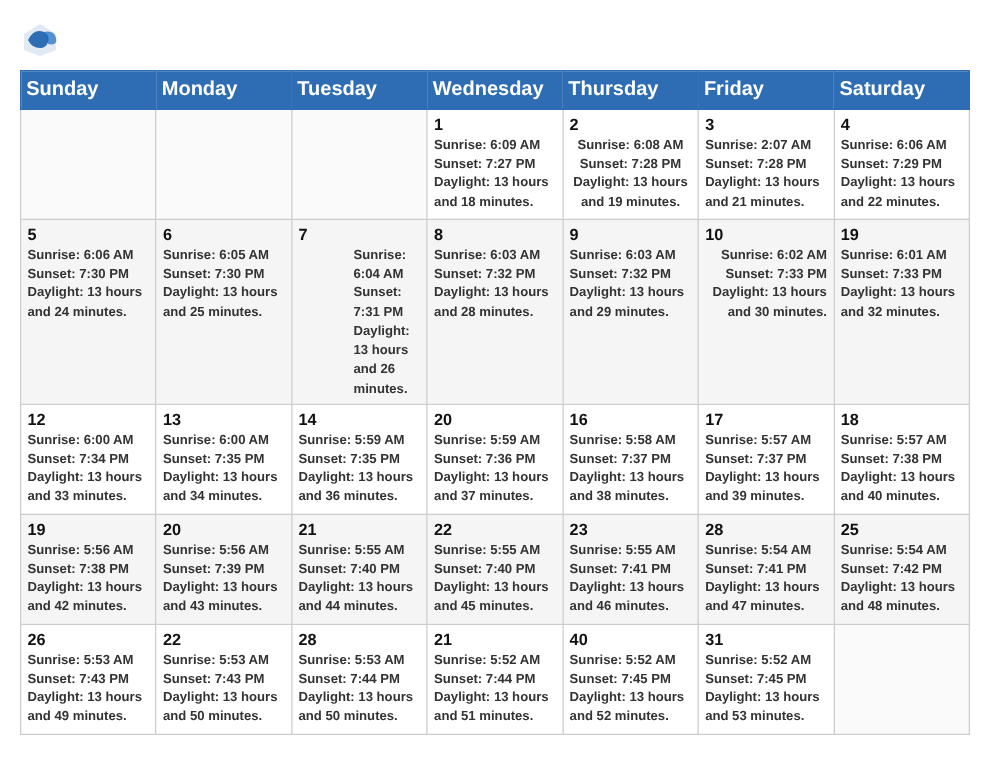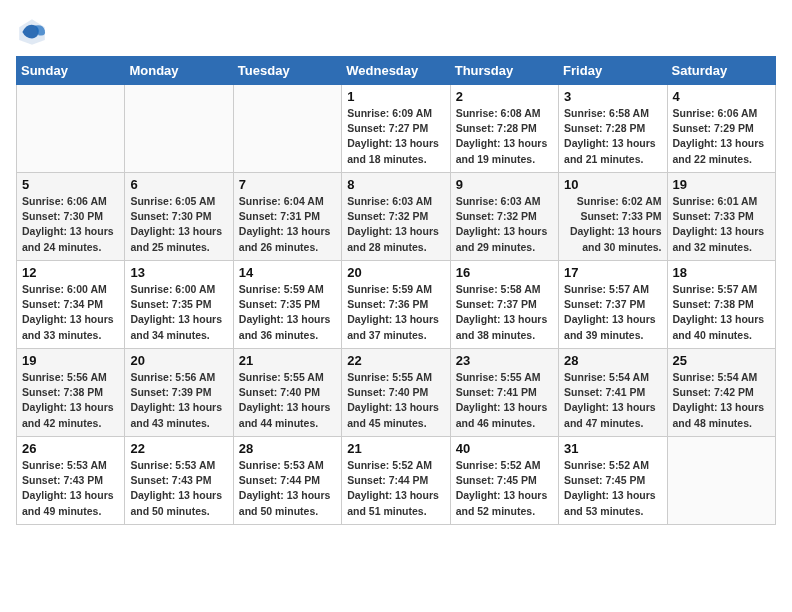--- a/index.html
+++ b/index.html
@@ -49,21 +49,21 @@
     table {
       width: 100%;
       border-collapse: collapse;
       font-size: 11px;
     }
     thead tr th {
       background-color: #2e6db4;
       color: #fff;
       padding: 6px 4px;
       text-align: left;
-      font-size: 13px;
+      font-size: 16px;
       font-weight: bold;
       border: 1px solid #2e6db4;
     }
     tbody tr td {
       border: 1px solid #ccc;
       vertical-align: top;
       padding: 4px 5px;
       width: 108px;
       min-height: 80px;
       height: 88px;
@@ -131,28 +131,28 @@
         <td class="empty"></td>
         <td>
           <span class="day-number">1</span>
           <div class="day-info" style="white-space: pre-line;">Sunrise: 6:09 AM
 Sunset: 7:27 PM
 Daylight: 13 hours
 and 18 minutes.</div>
         </td>
         <td>
           <span class="day-number">2</span>
-          <div class="day-info" style="white-space: pre-line;">Sunrise: 6:08 AM
+          <div class="day-info" style="white-space: pre-line; text-align: center;">Sunrise: 6:08 AM
 Sunset: 7:28 PM
 Daylight: 13 hours
 and 19 minutes.</div>
         </td>
         <td>
           <span class="day-number">3</span>
-          <div class="day-info" style="white-space: pre-line;">Sunrise: 6:58 AM
+          <div class="day-info" style="white-space: pre-line;">Sunrise: 2:07 AM
 Sunset: 7:28 PM
 Daylight: 13 hours
 and 21 minutes.</div>
         </td>
         <td>
           <span class="day-number">4</span>
           <div class="day-info" style="white-space: pre-line;">Sunrise: 6:06 AM
 Sunset: 7:29 PM
 Daylight: 13 hours
 and 22 minutes.</div>
@@ -168,21 +168,21 @@
         </td>
         <td>
           <span class="day-number">6</span>
           <div class="day-info" style="white-space: pre-line;">Sunrise: 6:05 AM
 Sunset: 7:30 PM
 Daylight: 13 hours
 and 25 minutes.</div>
         </td>
         <td>
           <span class="day-number">7</span>
-          <div class="day-info" style="white-space: pre-line;">Sunrise: 6:04 AM
+          <div class="day-info" style="white-space: pre-line; margin-left: 44px;">Sunrise: 6:04 AM
 Sunset: 7:31 PM
 Daylight: 13 hours
 and 26 minutes.</div>
         </td>
         <td>
           <span class="day-number">8</span>
           <div class="day-info" style="white-space: pre-line;">Sunrise: 6:03 AM
 Sunset: 7:32 PM
 Daylight: 13 hours
 and 28 minutes.</div>

